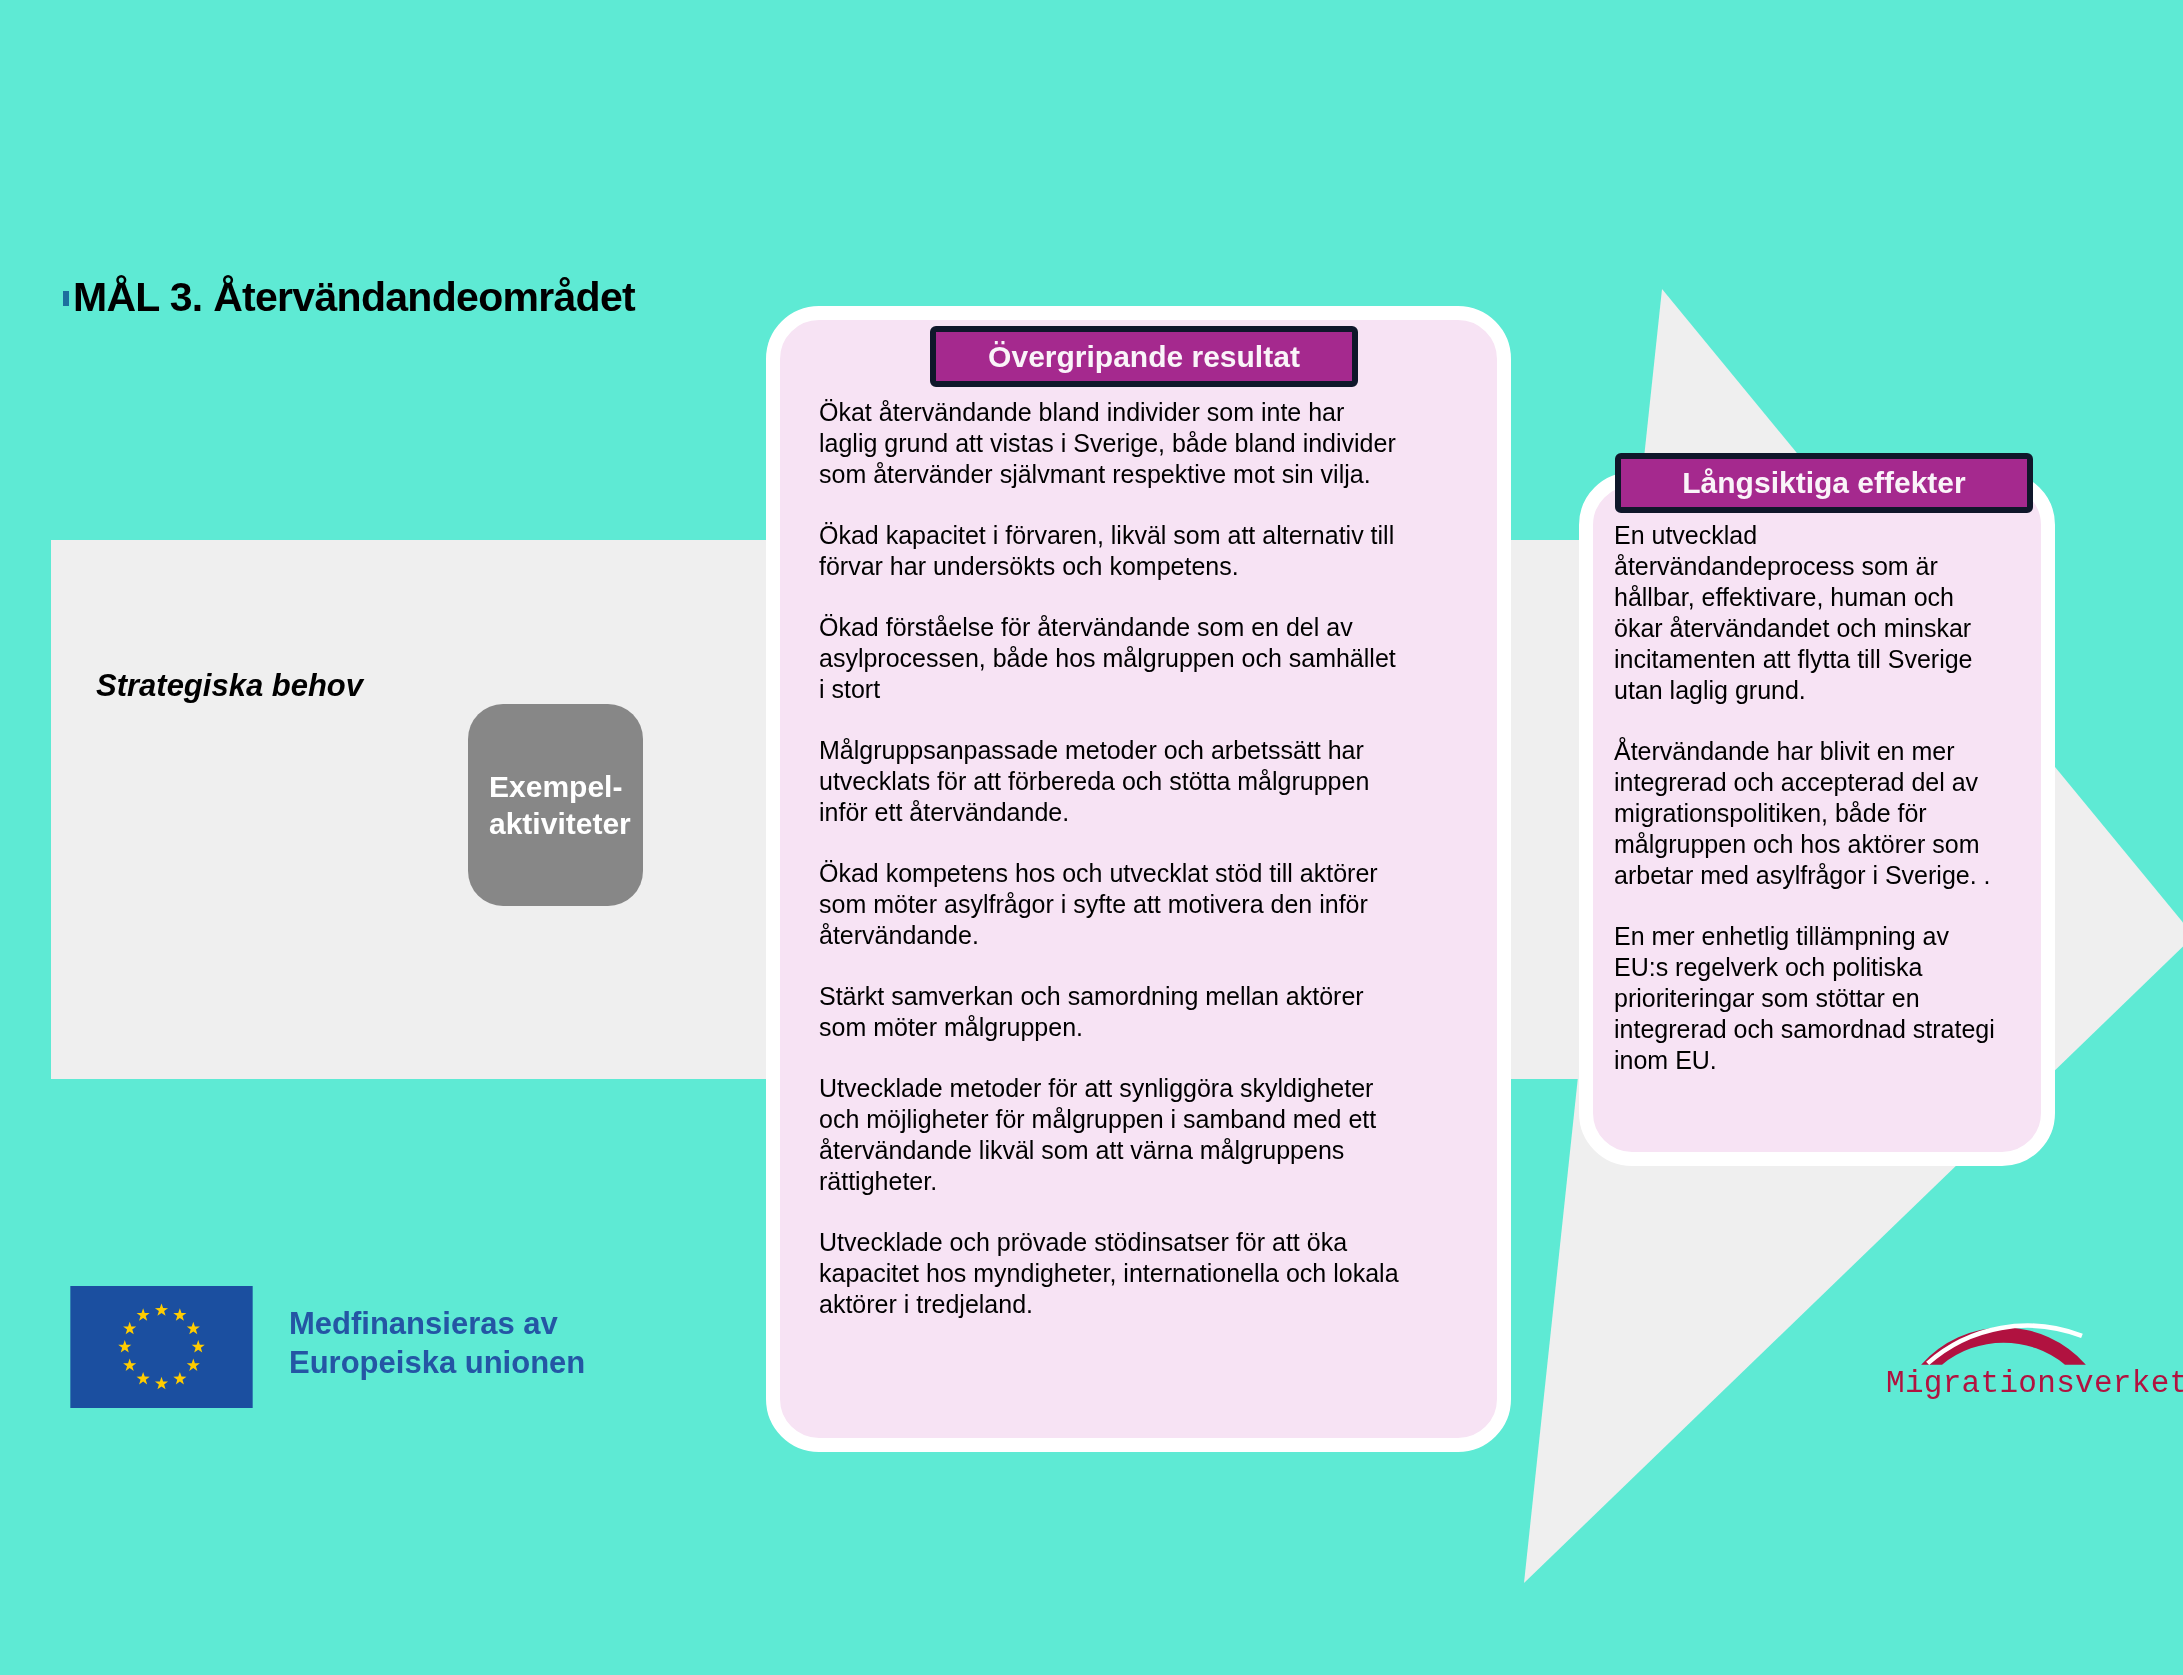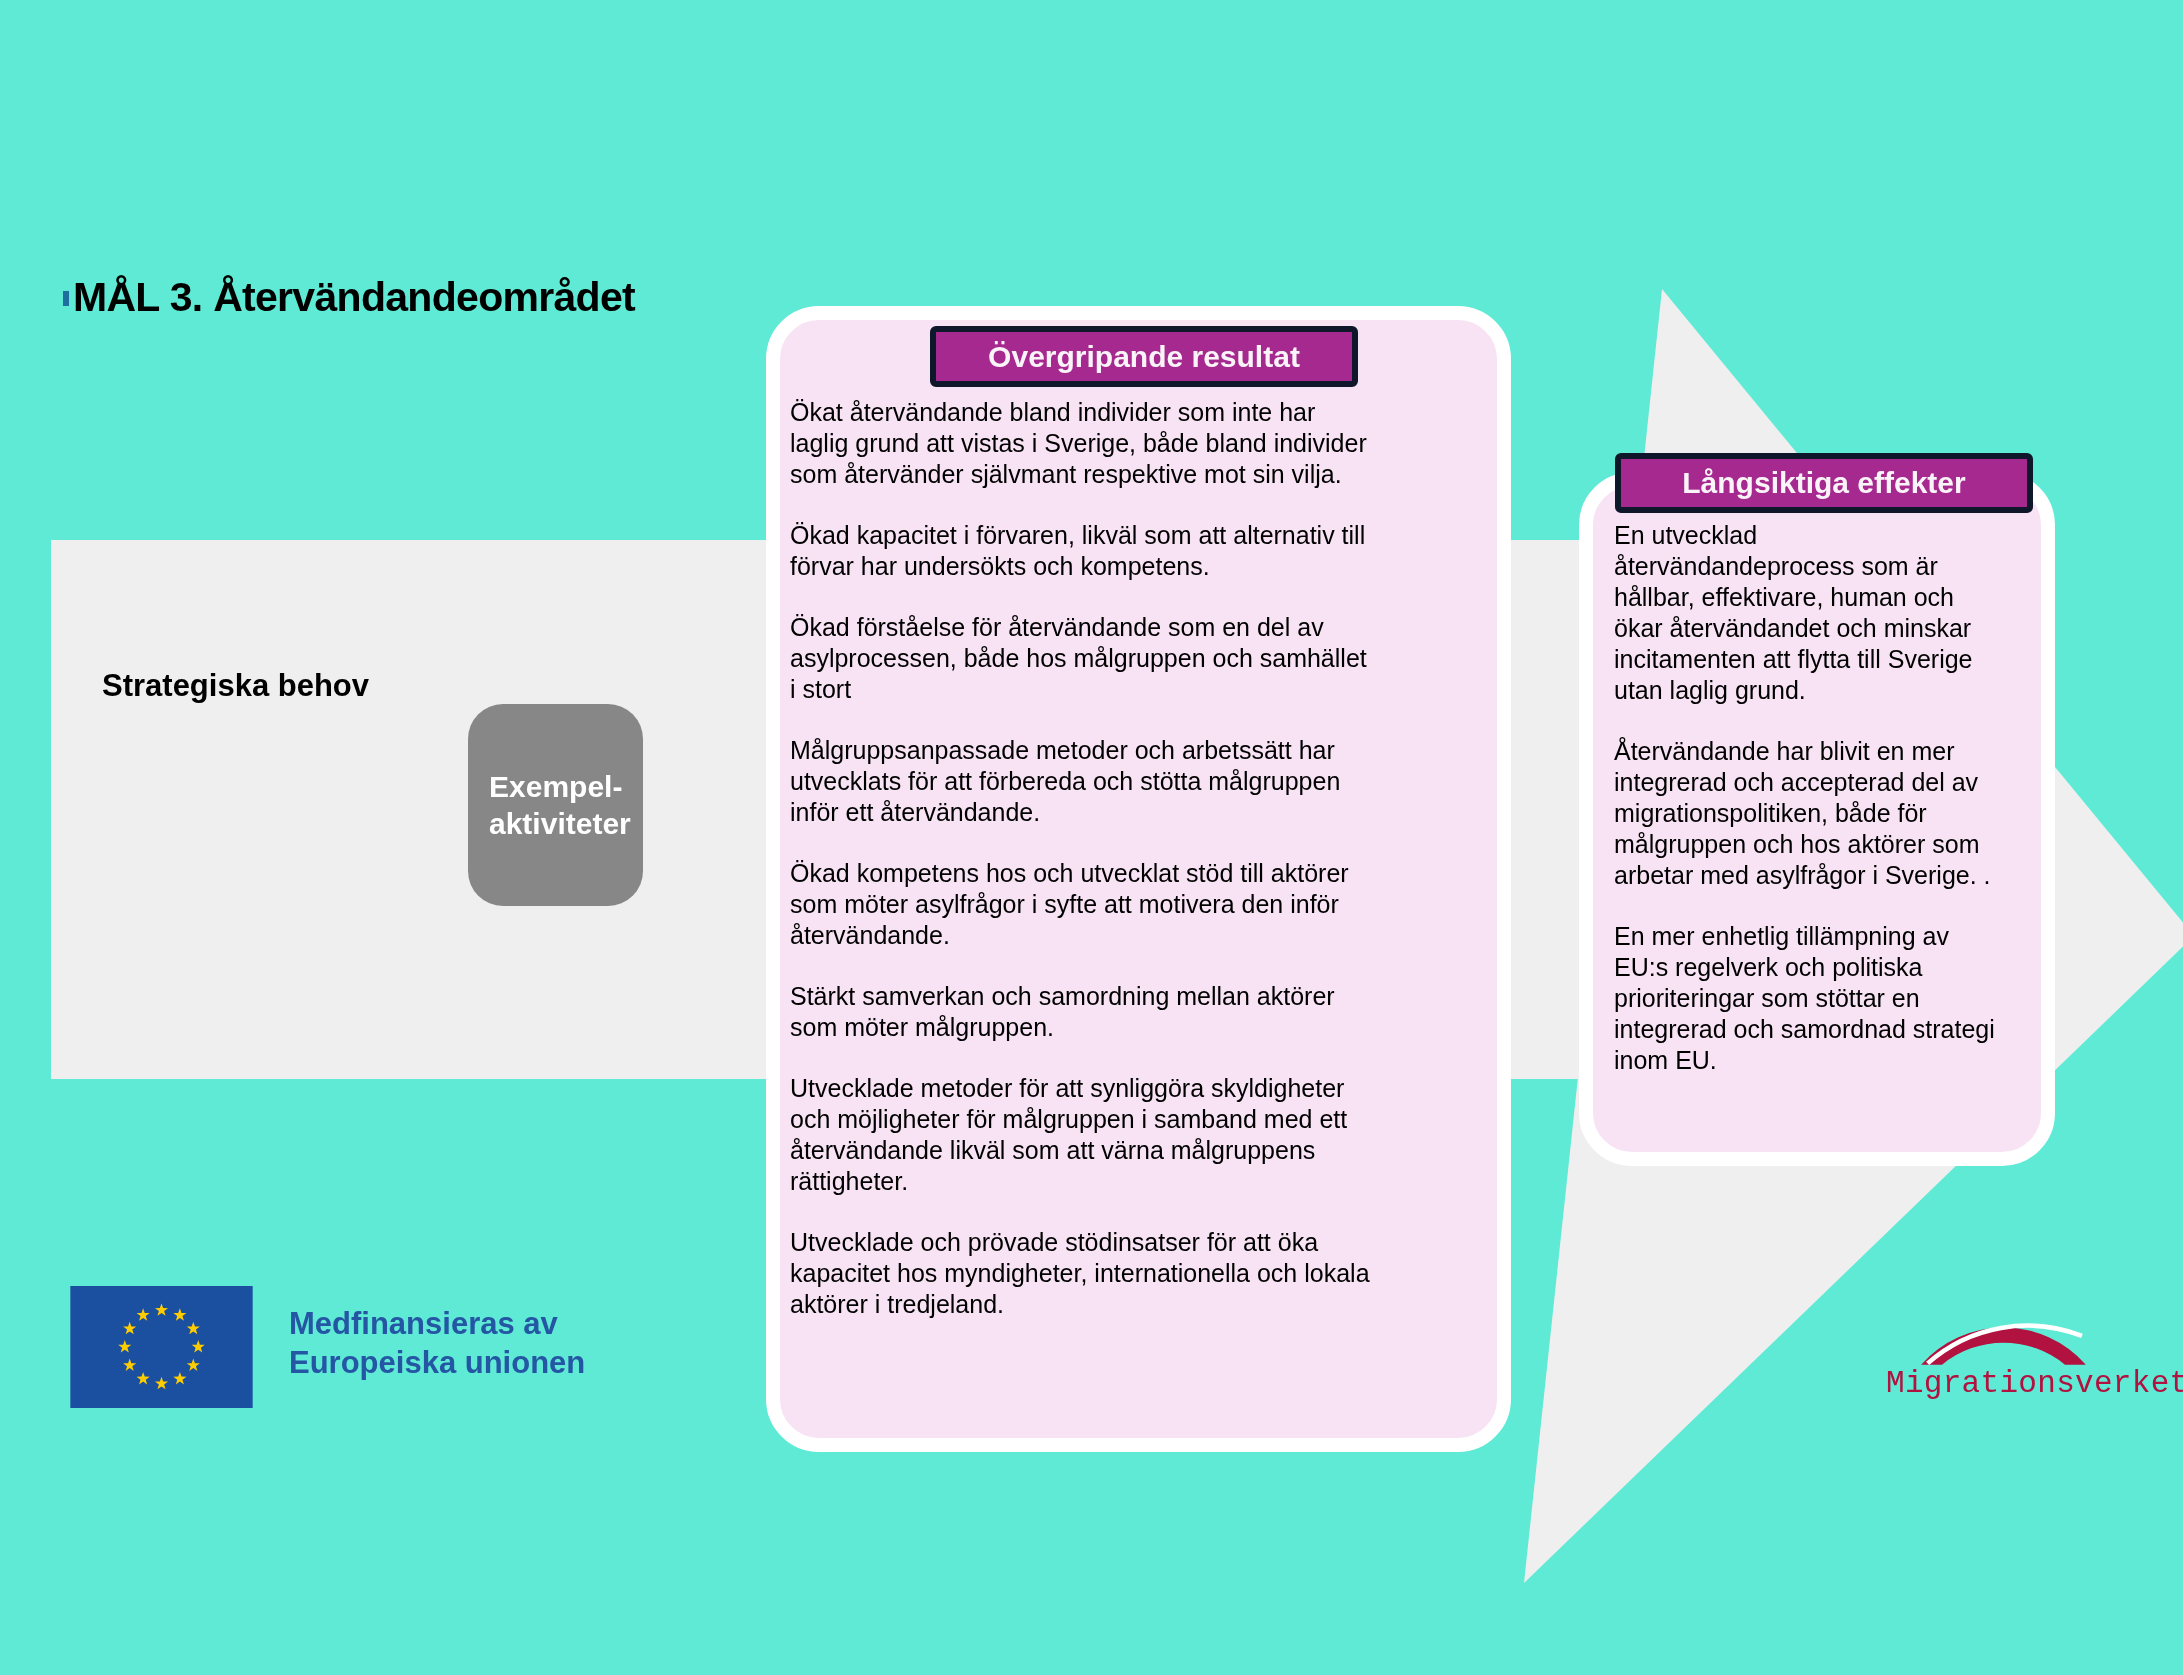--- a/index.html
+++ b/index.html
@@ -18,21 +18,21 @@
   .arrow-head{
     position:absolute;left:1524px;top:289px;width:670px;height:1294px;
     background:var(--arrow-gray);
     clip-path:polygon(20.6% 0%, 100% 50%, 0% 100%);
   }
   
   .title-row{position:absolute;left:63px;top:275px;display:flex;align-items:flex-start;}
   .tick{display:inline-block;width:6px;height:15px;margin-top:16px;background:var(--tick-blue);}
   .title-row h1{margin:0 0 0 4px;font-size:41px;line-height:1.1;font-weight:bold;color:#000;letter-spacing:-0.7px;}
   
-  .strategic{position:absolute;left:102px;top:668px;}
+  .strategic{position:absolute;left:96px;top:668px;font-style:italic;}
   .strategic h2{margin:0;font-size:31px;font-weight:bold;color:#000;line-height:35px;}
   .strategic-list{margin-top:59px;}
   .strategic-item{font-size:28px;line-height:38px;color:#000;}
   
   .example-box{
     position:absolute;left:468px;top:704px;width:175px;height:202px;
     background:var(--dark-gray);border-radius:35px;
     display:flex;align-items:center;box-sizing:border-box;padding-left:21px;
   }
   .example-box span{color:#fff;font-weight:bold;font-size:30px;line-height:37px;white-space:pre-line;}
@@ -48,21 +48,21 @@
     position:absolute;background:var(--badge-purple);
     border:6px solid #0f172a;border-radius:6px;box-sizing:border-box;
     display:flex;align-items:center;justify-content:center;
   }
   .badge span{color:#faf4f9;font-weight:bold;font-size:30px;white-space:nowrap;}
   .badge-results{left:930px;top:326px;width:428px;height:61px;}
   .badge-effects{left:1615px;top:453px;width:418px;height:60px;}
   
   .paras{position:absolute;}
   .paras p{margin:0 0 30px 0;font-size:25px;line-height:31px;color:#000;white-space:pre-line;}
-  .paras-results{left:790px;top:397px;width:664px;}
+  .paras-results{left:819px;top:397px;width:664px;}
   .paras-effects{left:1614px;top:520px;width:414px;}
   .paras-effects p{line-height:31px;}
   
   .eu-block{position:absolute;left:70px;top:1286px;}
   .eu-flag{position:absolute;left:0;top:0;}
   .eu-text{
     position:absolute;left:219px;top:18.4px;width:460px;
     color:var(--eu-text-blue);font-weight:bold;font-size:31px;line-height:39px;white-space:pre-line;
   }
   

